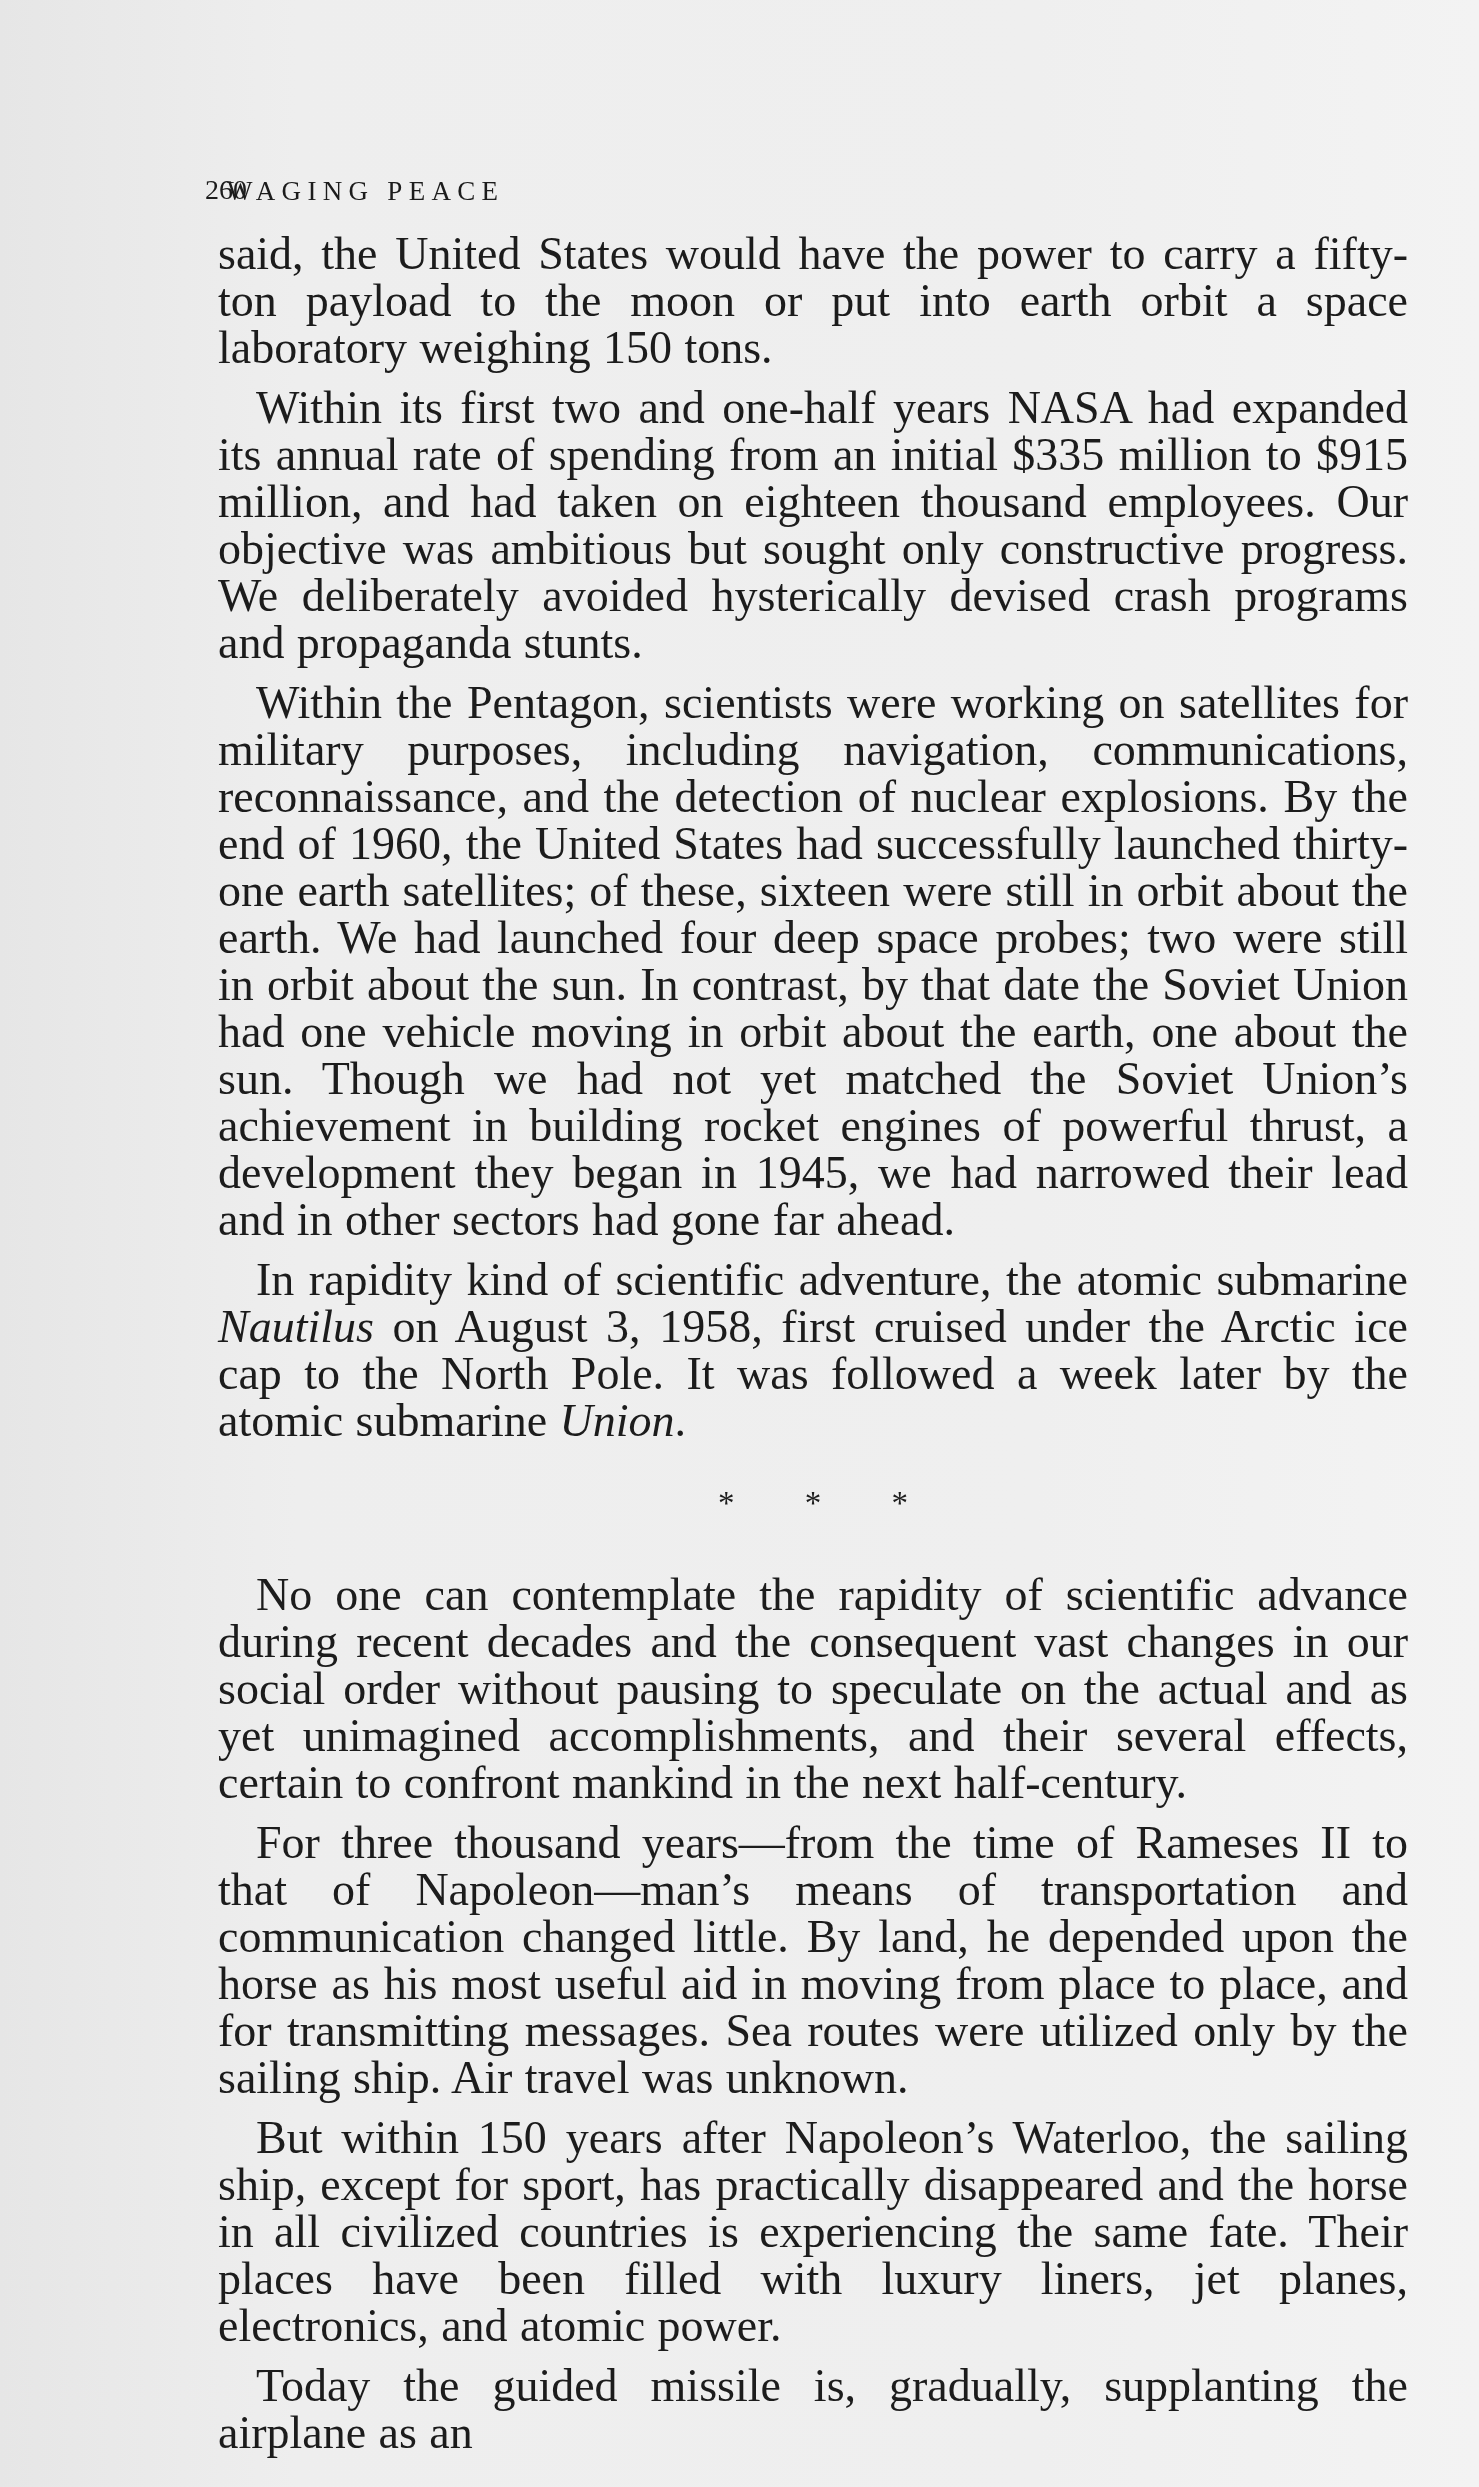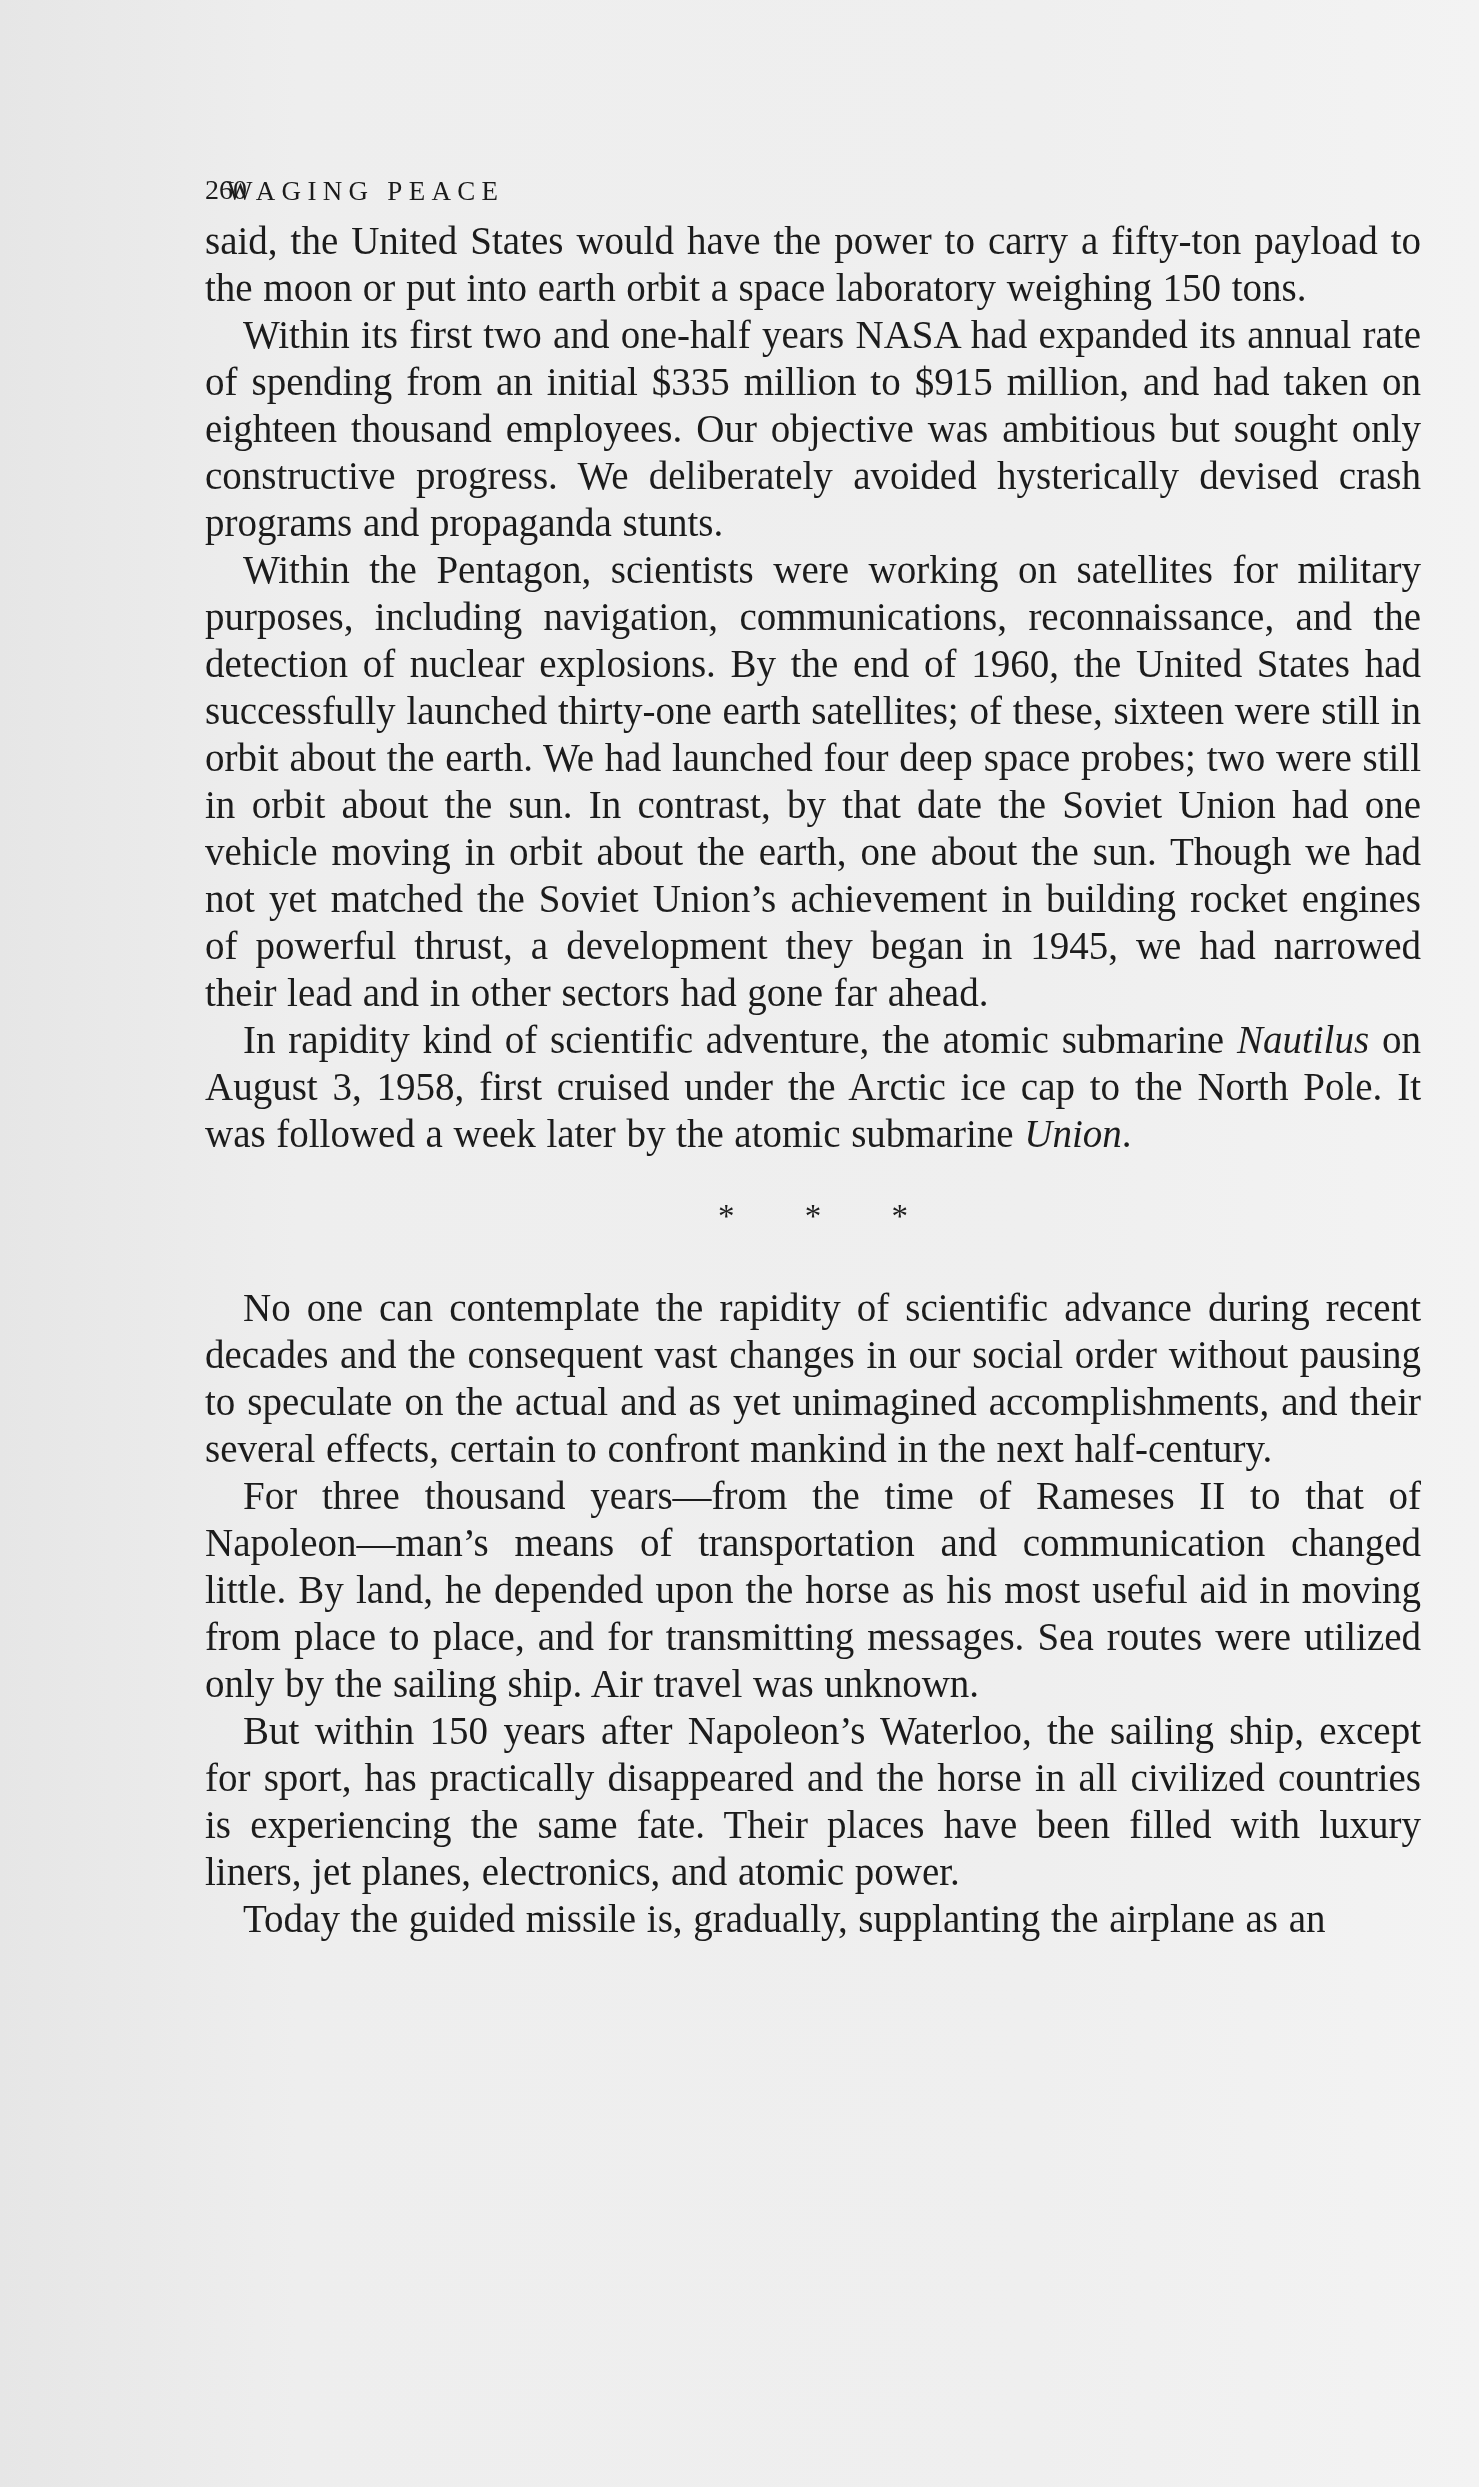--- a/index.html
+++ b/index.html
@@ -40,24 +40,24 @@
     top: 12.7px;
     text-align: left;
     font-size: 27px;
     letter-spacing: 6.3px;
     padding-left: 18px;
   }
   .text-block {
     margin-top: 0;
   }
   .para {
-    font-size: 39px;
+    font-size: 46px;
     line-height: 47px;
     text-align: justify;
-    margin: 0;
+    margin: 13px;
     text-indent: 38px;
     word-spacing: 0.9px;
   }
   .para.cont {
     text-indent: 0;
   }
   .para i {
     font-style: italic;
   }
   .ornament {

